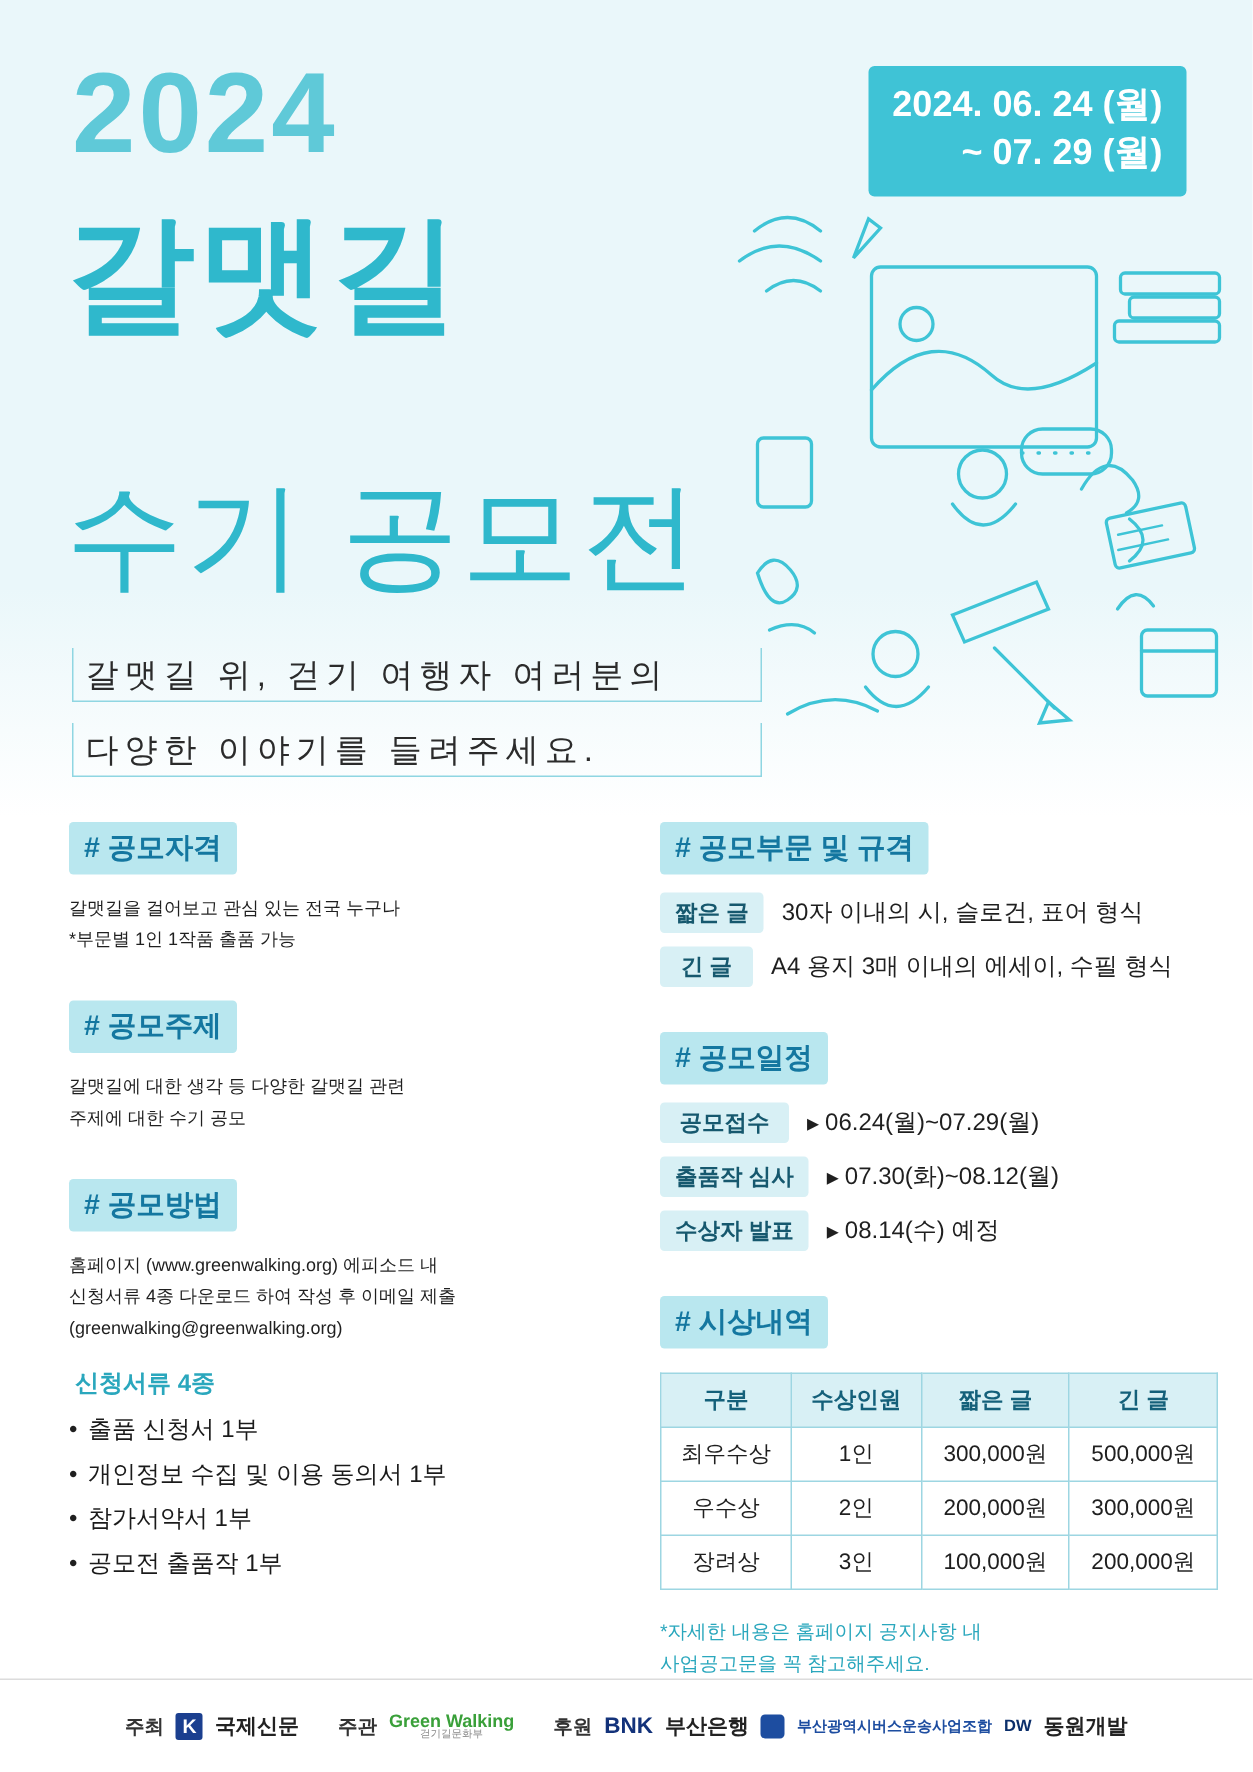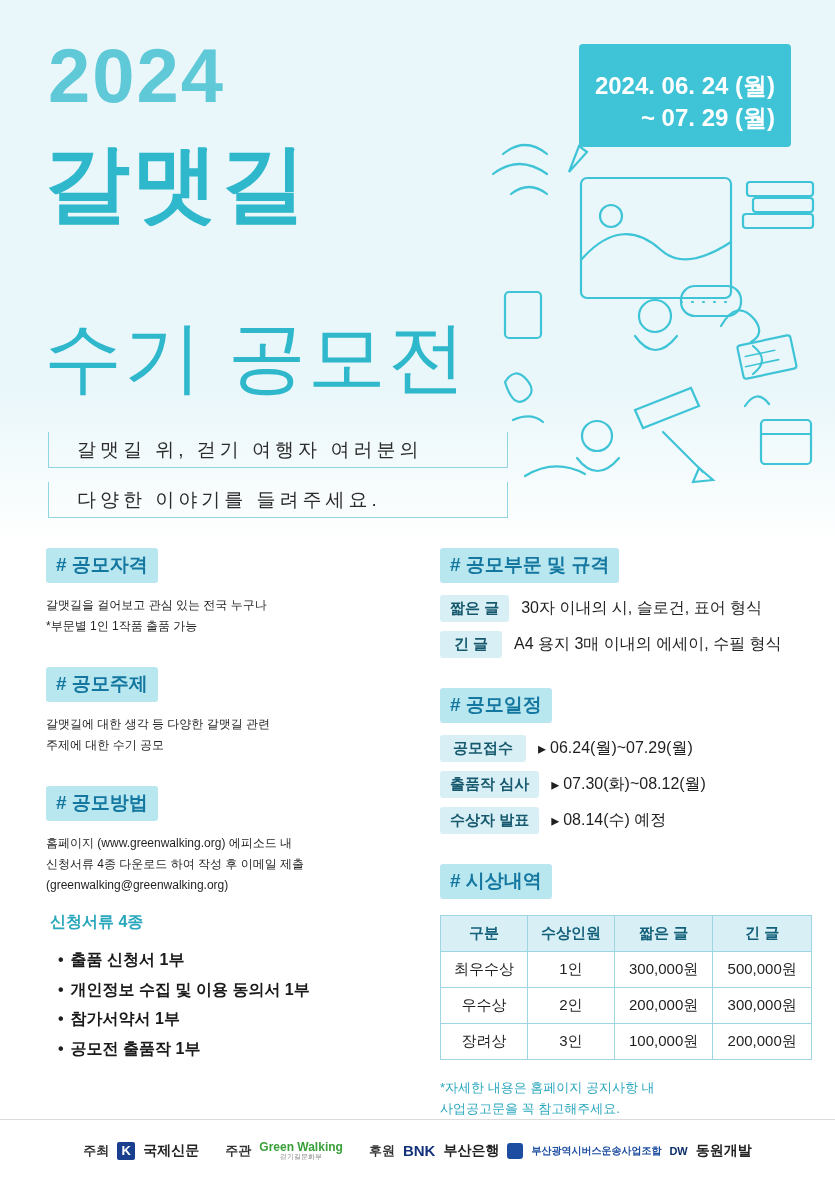--- a/index.html
+++ b/index.html
@@ -39,42 +39,42 @@
     line-height: 1.02; letter-spacing: 2px;
   }
   .title-line2 {
     position: absolute; left: 44px; top: 318px;
     font-size: 78px; font-weight: normal; color: #2fb8cc;
     line-height: 1; letter-spacing: 2px;
   }
   .date-box {
     position: absolute; right: 44px; top: 44px;
     background: #3fc3d6; color: #ffffff;
-    padding: 26px 16px 12px 16px;
+    padding: 10px 16px 12px 16px;
     border-radius: 4px;
     text-align: right;
     font-size: 24px; font-weight: bold; line-height: 1.35;
   }
   .tagline {
     position: absolute; left: 48px; top: 432px;
     width: 460px;
   }
   .tagline-row {
     position: relative;
     height: 36px;
     border-bottom: 1px solid #8fd6e2;
     border-left: 1px solid #8fd6e2;
     border-right: 1px solid #8fd6e2;
     margin-bottom: 14px;
     display:flex; align-items:center;
   }
   .tagline-row span {
     display:block;
-    font-size: 19px; color:#2b2b2b; letter-spacing: 4px;
-    padding-left: 8px; white-space: nowrap; margin-left: 20px;
+    font-size: 22px; color:#2b2b2b; letter-spacing: 4px;
+    padding-left: 8px; white-space: nowrap;
   }
   
   .illus { position: absolute; right: 10px; top: 120px; width: 340px; height: 400px; }
 
   
   .content { position: absolute; left: 0; top: 548px; width: 835px; }
   .col-left { position: absolute; left: 46px; top: 0; width: 350px; }
   .col-right { position: absolute; left: 440px; top: 0; width: 372px; }
 
   .sec-head {
@@ -93,21 +93,21 @@
   .pill {
     background:#d8f0f5; color:#16586e; font-size:15px; font-weight:bold;
     padding:4px 10px; border-radius:3px; margin-right:12px; white-space:nowrap;
   }
   .pill.w1 { min-width: 62px; text-align:center; }
   .pill.w2 { min-width: 86px; text-align:center; }
   .pillrow .txt { font-size: 16px; color:#1f1f1f; }
   .arrow { color:#1f1f1f; margin-right:4px; }
 
   .subhead { color:#2aa7bd; font-size:16px; font-weight:bold; margin: 16px 0 6px 4px; }
-  ul.docs { list-style:none; margin:12px; padding:0;font-weight:bold; }
+  ul.docs { list-style:none; margin:0; padding:0; }
   ul.docs li { font-size:16px; line-height:1.85; }
   ul.docs li:before { content:"\2022"; color:#1f1f1f; margin-right:7px; }
 
   table.prize {
     border-collapse: collapse; width: 100%; margin-top: 4px;
     font-size: 15px;
   }
   table.prize th {
     background:#d8f0f5; color:#14607a; font-weight:bold;
     border:1px solid #9dd6e2; padding:8px 4px; text-align:center;

